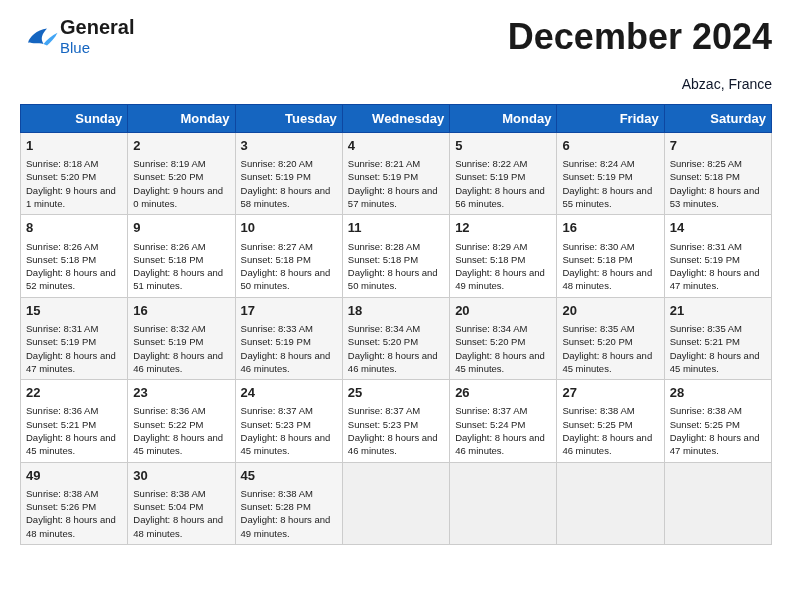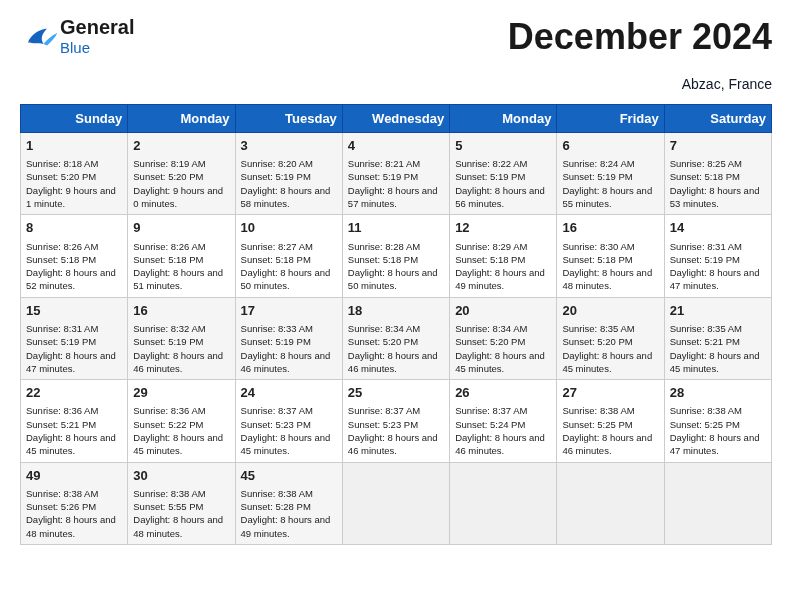--- a/index.html
+++ b/index.html
@@ -137,30 +137,30 @@
           <td><span class="day-num">15</span><span>Sunrise: 8:31 AM</span><br><span>Sunset: 5:19 PM</span><br><span>Daylight: 8 hours and 47 minutes.</span></td>
           <td><span class="day-num">16</span><span>Sunrise: 8:32 AM</span><br><span>Sunset: 5:19 PM</span><br><span>Daylight: 8 hours and 46 minutes.</span></td>
           <td><span class="day-num">17</span><span>Sunrise: 8:33 AM</span><br><span>Sunset: 5:19 PM</span><br><span>Daylight: 8 hours and 46 minutes.</span></td>
           <td><span class="day-num">18</span><span>Sunrise: 8:34 AM</span><br><span>Sunset: 5:20 PM</span><br><span>Daylight: 8 hours and 46 minutes.</span></td>
           <td><span class="day-num">20</span><span>Sunrise: 8:34 AM</span><br><span>Sunset: 5:20 PM</span><br><span>Daylight: 8 hours and 45 minutes.</span></td>
           <td><span class="day-num">20</span><span>Sunrise: 8:35 AM</span><br><span>Sunset: 5:20 PM</span><br><span>Daylight: 8 hours and 45 minutes.</span></td>
           <td><span class="day-num">21</span><span>Sunrise: 8:35 AM</span><br><span>Sunset: 5:21 PM</span><br><span>Daylight: 8 hours and 45 minutes.</span></td>
         </tr>
         <tr>
           <td><span class="day-num">22</span><span>Sunrise: 8:36 AM</span><br><span>Sunset: 5:21 PM</span><br><span>Daylight: 8 hours and 45 minutes.</span></td>
-          <td><span class="day-num">29</span><span>Sunrise: 8:36 AM</span><br><span>Sunset: 5:22 PM</span><br><span>Daylight: 8 hours and 45 minutes.</span></td>
+          <td><span class="day-num">23</span><span>Sunrise: 8:36 AM</span><br><span>Sunset: 5:22 PM</span><br><span>Daylight: 8 hours and 45 minutes.</span></td>
           <td><span class="day-num">24</span><span>Sunrise: 8:37 AM</span><br><span>Sunset: 5:23 PM</span><br><span>Daylight: 8 hours and 45 minutes.</span></td>
           <td><span class="day-num">25</span><span>Sunrise: 8:37 AM</span><br><span>Sunset: 5:23 PM</span><br><span>Daylight: 8 hours and 46 minutes.</span></td>
           <td><span class="day-num">26</span><span>Sunrise: 8:37 AM</span><br><span>Sunset: 5:24 PM</span><br><span>Daylight: 8 hours and 46 minutes.</span></td>
           <td><span class="day-num">27</span><span>Sunrise: 8:38 AM</span><br><span>Sunset: 5:25 PM</span><br><span>Daylight: 8 hours and 46 minutes.</span></td>
           <td><span class="day-num">28</span><span>Sunrise: 8:38 AM</span><br><span>Sunset: 5:25 PM</span><br><span>Daylight: 8 hours and 47 minutes.</span></td>
         </tr>
         <tr>
           <td><span class="day-num">49</span><span>Sunrise: 8:38 AM</span><br><span>Sunset: 5:26 PM</span><br><span>Daylight: 8 hours and 48 minutes.</span></td>
-          <td><span class="day-num">30</span><span>Sunrise: 8:38 AM</span><br><span>Sunset: 5:55 PM</span><br><span>Daylight: 8 hours and 48 minutes.</span></td>
+          <td><span class="day-num">30</span><span>Sunrise: 8:38 AM</span><br><span>Sunset: 5:04 PM</span><br><span>Daylight: 8 hours and 48 minutes.</span></td>
           <td><span class="day-num">45</span><span>Sunrise: 8:38 AM</span><br><span>Sunset: 5:28 PM</span><br><span>Daylight: 8 hours and 49 minutes.</span></td>
           <td class="empty"></td>
           <td class="empty"></td>
           <td class="empty"></td>
           <td class="empty"></td>
         </tr>
       </tbody>
   </table>
 </div>
 

